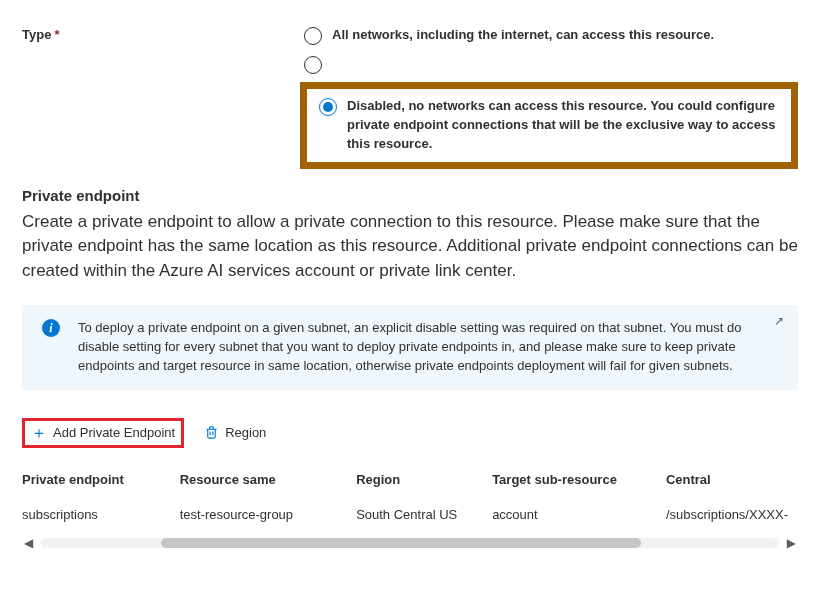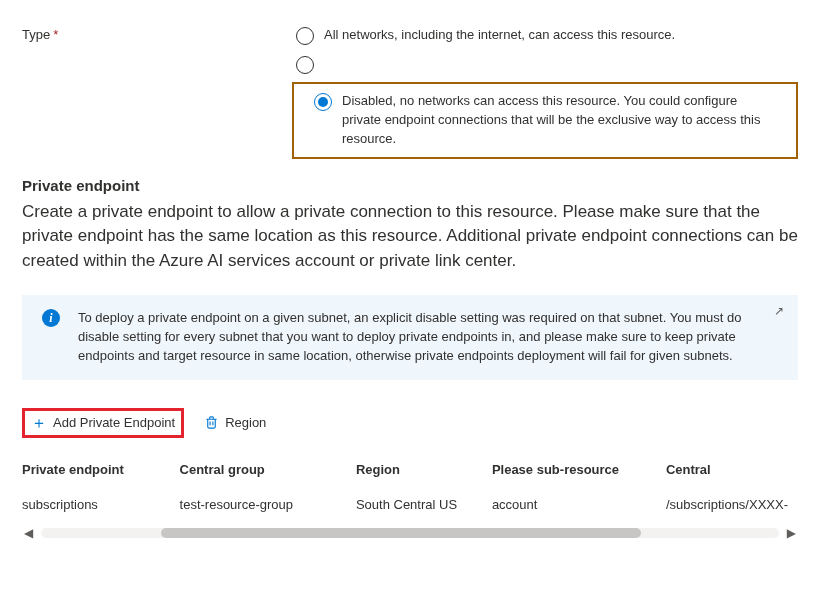--- a/index.html
+++ b/index.html
@@ -6,26 +6,26 @@
   body {
     margin: 0;
     padding: 0;
     font-family: "Segoe UI", -apple-system, sans-serif;
     font-size: 13px;
     color: #323130;
     background: #fff;
     width: 820px;
   }
   .page { padding: 24px 22px 6px 22px; }
-  .form-row { display: flex; gap: 0; margin-bottom: 18px; }
+  .form-row { display: flex; gap: 8px; margin-bottom: 18px; font-weight: bold; }
   .form-label { width: 270px; flex-shrink: 0; padding-top: 3px; font-size: 13px; }
   .req { color: #a4262c; margin-left: 3px; }
   .radio-group { flex: 1; display: flex; flex-direction: column; gap: 6px; }
   .radio-item { display: flex; align-items: flex-start; gap: 10px; padding: 2px 4px; }
-  .radio-item.highlighted { border: 2px solid #a16207; padding: 8px 20px; }
+  .radio-item.highlighted { border: 7px solid #a16207; padding: 8px 12px; }
   .radio-circle {
     width: 18px; height: 18px; border: 1px solid #323130; border-radius: 50%;
     flex-shrink: 0; margin-top: 1px; display:flex; align-items:center; justify-content:center;
   }
   .radio-circle.selected { border-color: #0078d4; }
   .radio-circle.selected::after {
     content: ""; display:block; width:10px; height:10px; background:#0078d4; border-radius:50%;
   }
   .radio-label { font-size: 13px; line-height: 1.45; }
   h2.section-title { font-size: 15px; font-weight: 600; margin: 16px 0 6px 0; }
@@ -120,23 +120,23 @@
       </span>
       <span>Region</span>
     </div>
   </div>
 
   <div class="table-wrap">
     <table class="table">
       <thead>
         <tr>
           <th style="width:165px">Private endpoint</th>
-          <th style="width:185px">Central group</th>
+          <th style="width:185px">Resource same</th>
           <th style="width:140px">Region</th>
-          <th style="width:180px">Please sub-resource</th>
+          <th style="width:180px">Target sub-resource</th>
           <th>Central</th>
         </tr>
       </thead>
       <tbody>
         <tr>
           <td>subscriptions</td>
           <td>test-resource-group</td>
           <td>South Central US</td>
           <td>account</td>
           <td>/subscriptions/XXXX-</td>

